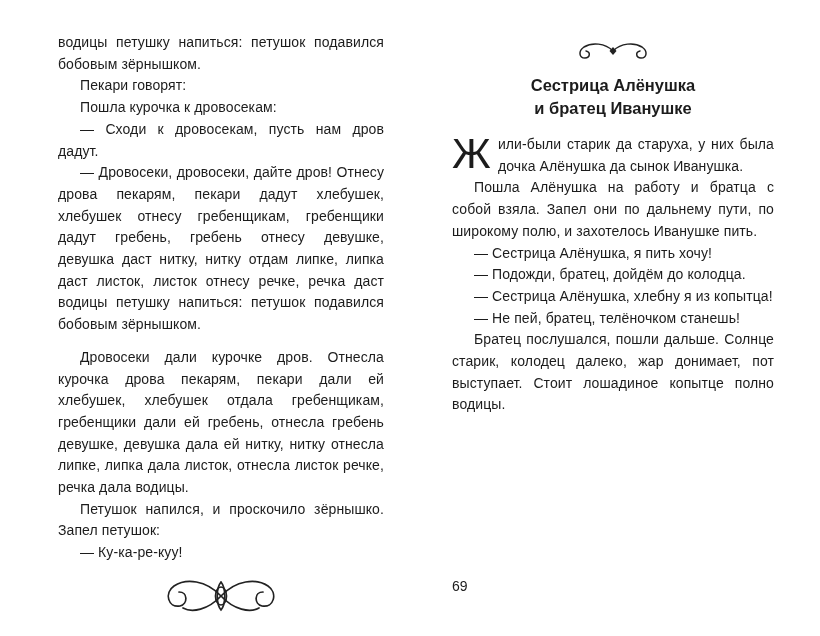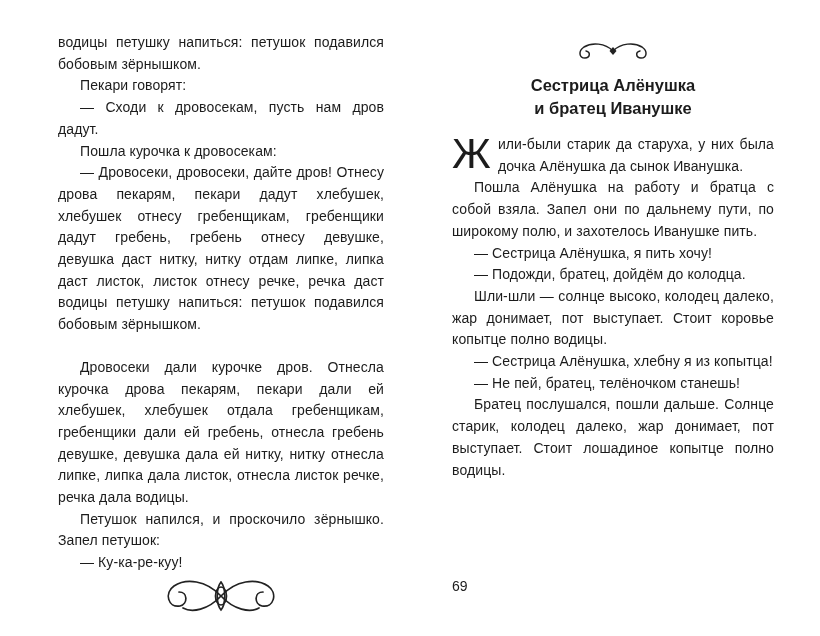--- a/index.html
+++ b/index.html
@@ -23,21 +23,21 @@
   .right-col { left: 452px; width: 322px; top: 40px; }
 
   .story-text p.para {
     margin: 0;
     font-size: 14px;
     line-height: 21.7px;
     text-align: justify;
     letter-spacing: 0.1px;
   }
   .story-text p.indent { text-indent: 22px; }
-  .story-text p.space-before { margin-top: 21px; }
+  .story-text p.space-before { margin-top: 11px; }
 
   .dropcap {
     float: left;
     font-size: 42px;
     line-height: 36px;
     padding: 2px 7px 0 0;
     font-weight: 400;
   }
 
   .ornament-top {
@@ -67,22 +67,22 @@
     font-size: 14px;
   }
 </style>
 </head>
 <body>
 
 <div class="page-col left-col">
   <div class="story-text">
       <p class="para">водицы петушку напиться: петушок подавился бобовым зёрнышком.</p>
       <p class="para indent">Пекари говорят:</p>
+      <p class="para indent">Пошла курочка к дровосекам:</p>
       <p class="para indent">— Сходи к дровосекам, пусть нам дров дадут.</p>
-      <p class="para indent">Пошла курочка к дровосекам:</p>
       <p class="para indent">— Дровосеки, дровосеки, дайте дров! Отнесу дрова пекарям, пекари дадут хлебушек, хлебушек отнесу гребенщикам, гребенщики дадут гребень, гребень отнесу девушке, девушка даст нитку, нитку отдам липке, липка даст листок, листок отнесу речке, речка даст водицы петушку напиться: петушок подавился бобовым зёрнышком.</p>
       <p class="para indent space-before">Дровосеки дали курочке дров. Отнесла курочка дрова пекарям, пекари дали ей хлебушек, хлебушек отдала гребенщикам, гребенщики дали ей гребень, отнесла гребень девушке, девушка дала ей нитку, нитку отнесла липке, липка дала листок, отнесла листок речке, речка дала водицы.</p>
       <p class="para indent">Петушок напился, и проскочило зёрнышко. Запел петушок:</p>
       <p class="para indent">— Ку-ка-ре-куу!</p>
     </div>
 </div>
 
 <div class="footer-flourish">
   <svg width="150" height="40" viewBox="0 0 150 40" aria-hidden="true">
     <g fill="none" stroke="#222222" stroke-width="1.7" stroke-linecap="round">
@@ -110,20 +110,19 @@
   <h1 class="story-title">
     <span>Сестрица Алёнушка</span><br>
     <span>и братец Иванушке</span>
   </h1>
 
   <div class="story-text">
       <p class="para"><span class="dropcap">Ж</span>или-были старик да старуха, у них была дочка Алёнушка да сынок Иванушка.</p>
       <p class="para indent">Пошла Алёнушка на работу и братца с собой взяла. Запел они по дальнему пути, по широкому полю, и захотелось Иванушке пить.</p>
       <p class="para indent">— Сестрица Алёнушка, я пить хочу!</p>
       <p class="para indent">— Подожди, братец, дойдём до колодца.</p>
-      <p class="para indent">Шли-шли — солнце высоко, колодец далеко, жар донимает, пот выступает. Стоит коровье копытце полно водицы.</p>
       <p class="para indent">— Сестрица Алёнушка, хлебну я из копытца!</p>
       <p class="para indent">— Не пей, братец, телёночком станешь!</p>
       <p class="para indent">Братец послушался, пошли дальше. Солнце старик, колодец далеко, жар донимает, пот выступает. Стоит лошадиное копытце полно водицы.</p>
     </div>
 </div>
 
 <div class="page-number">69</div>
 
 </body></html>

